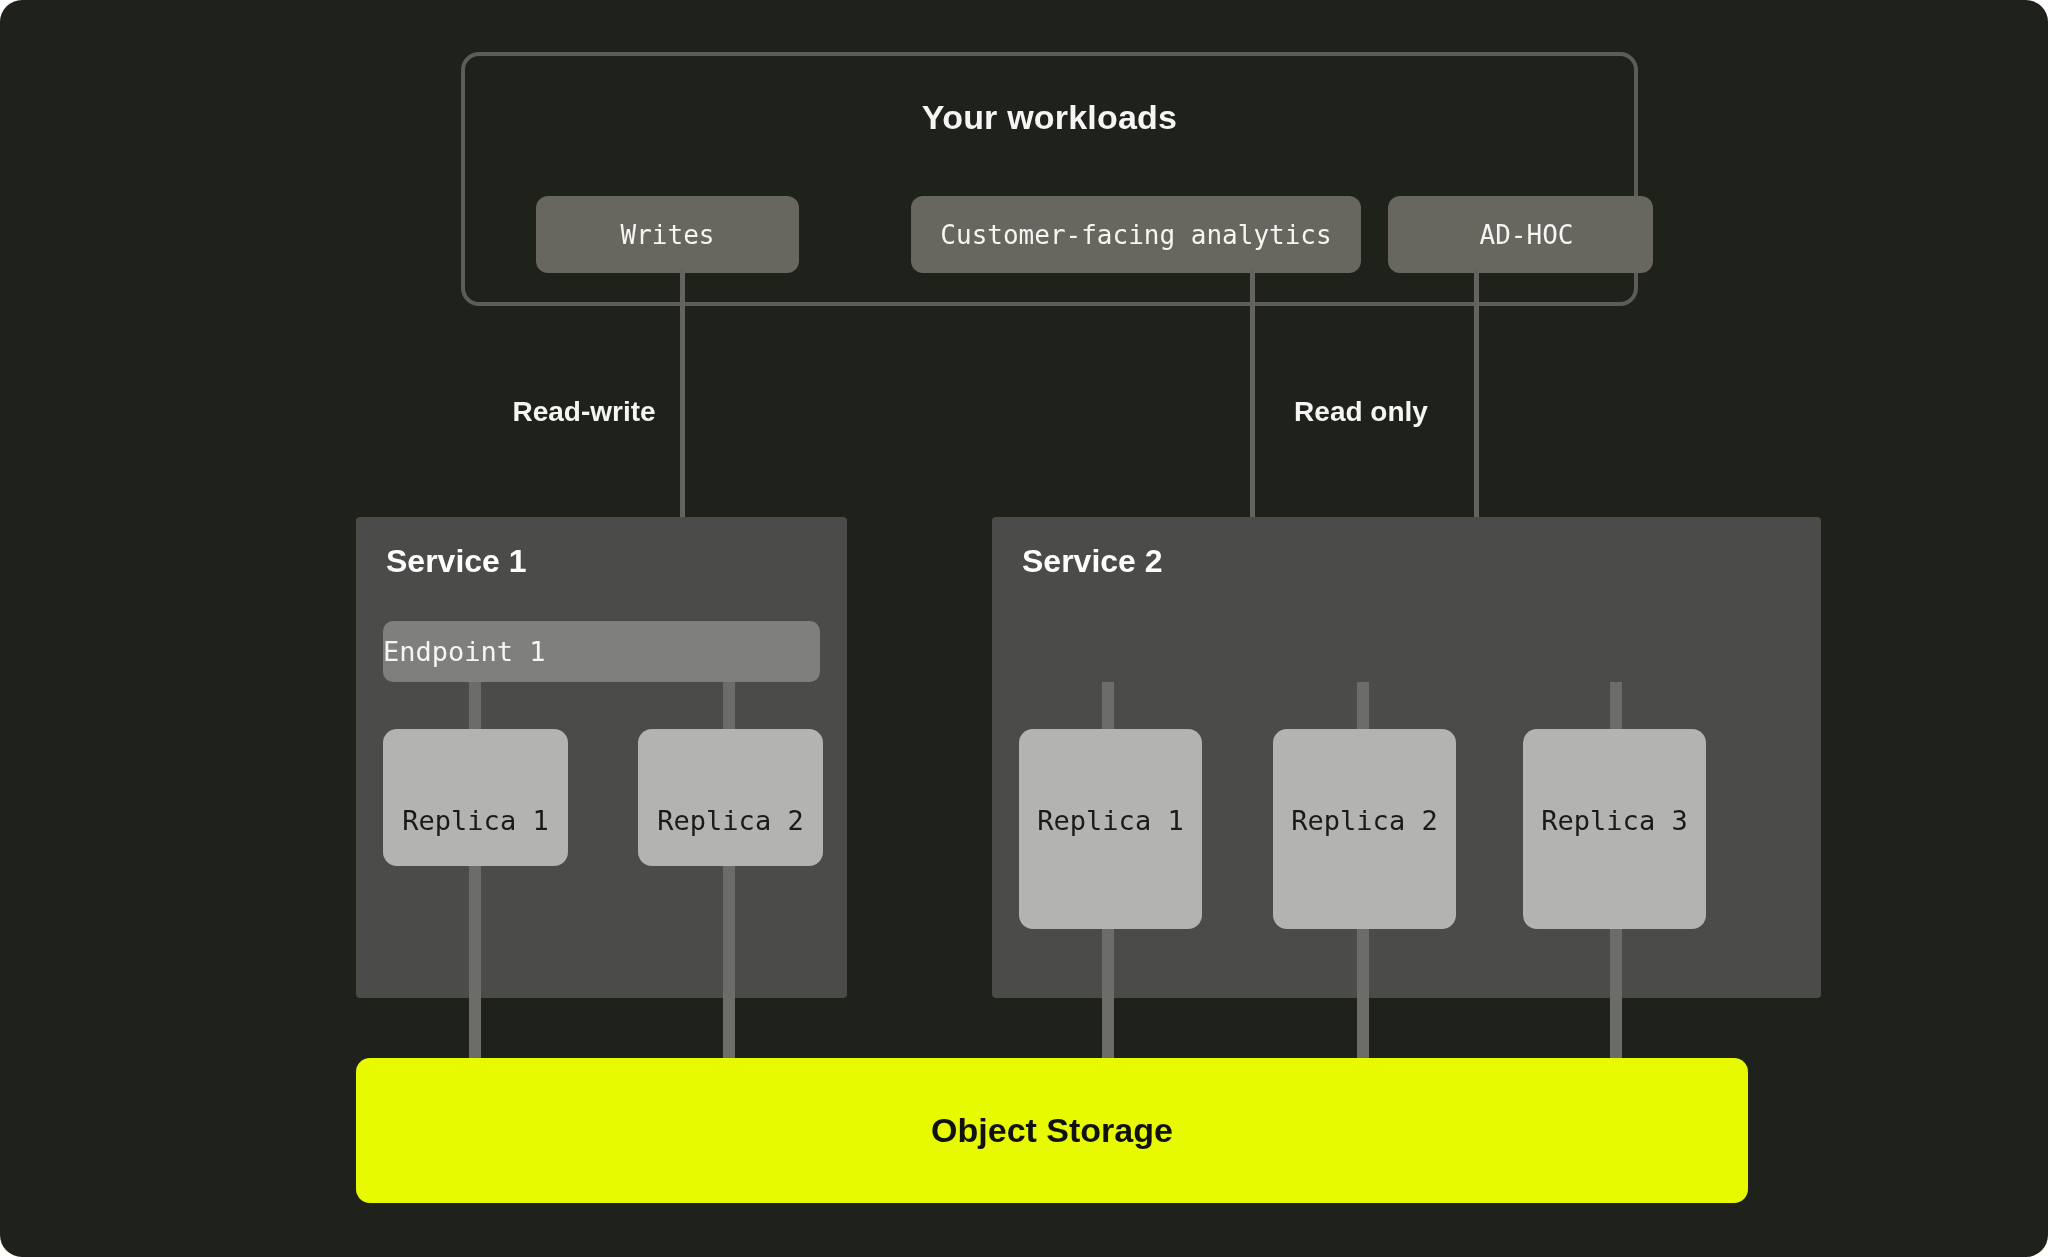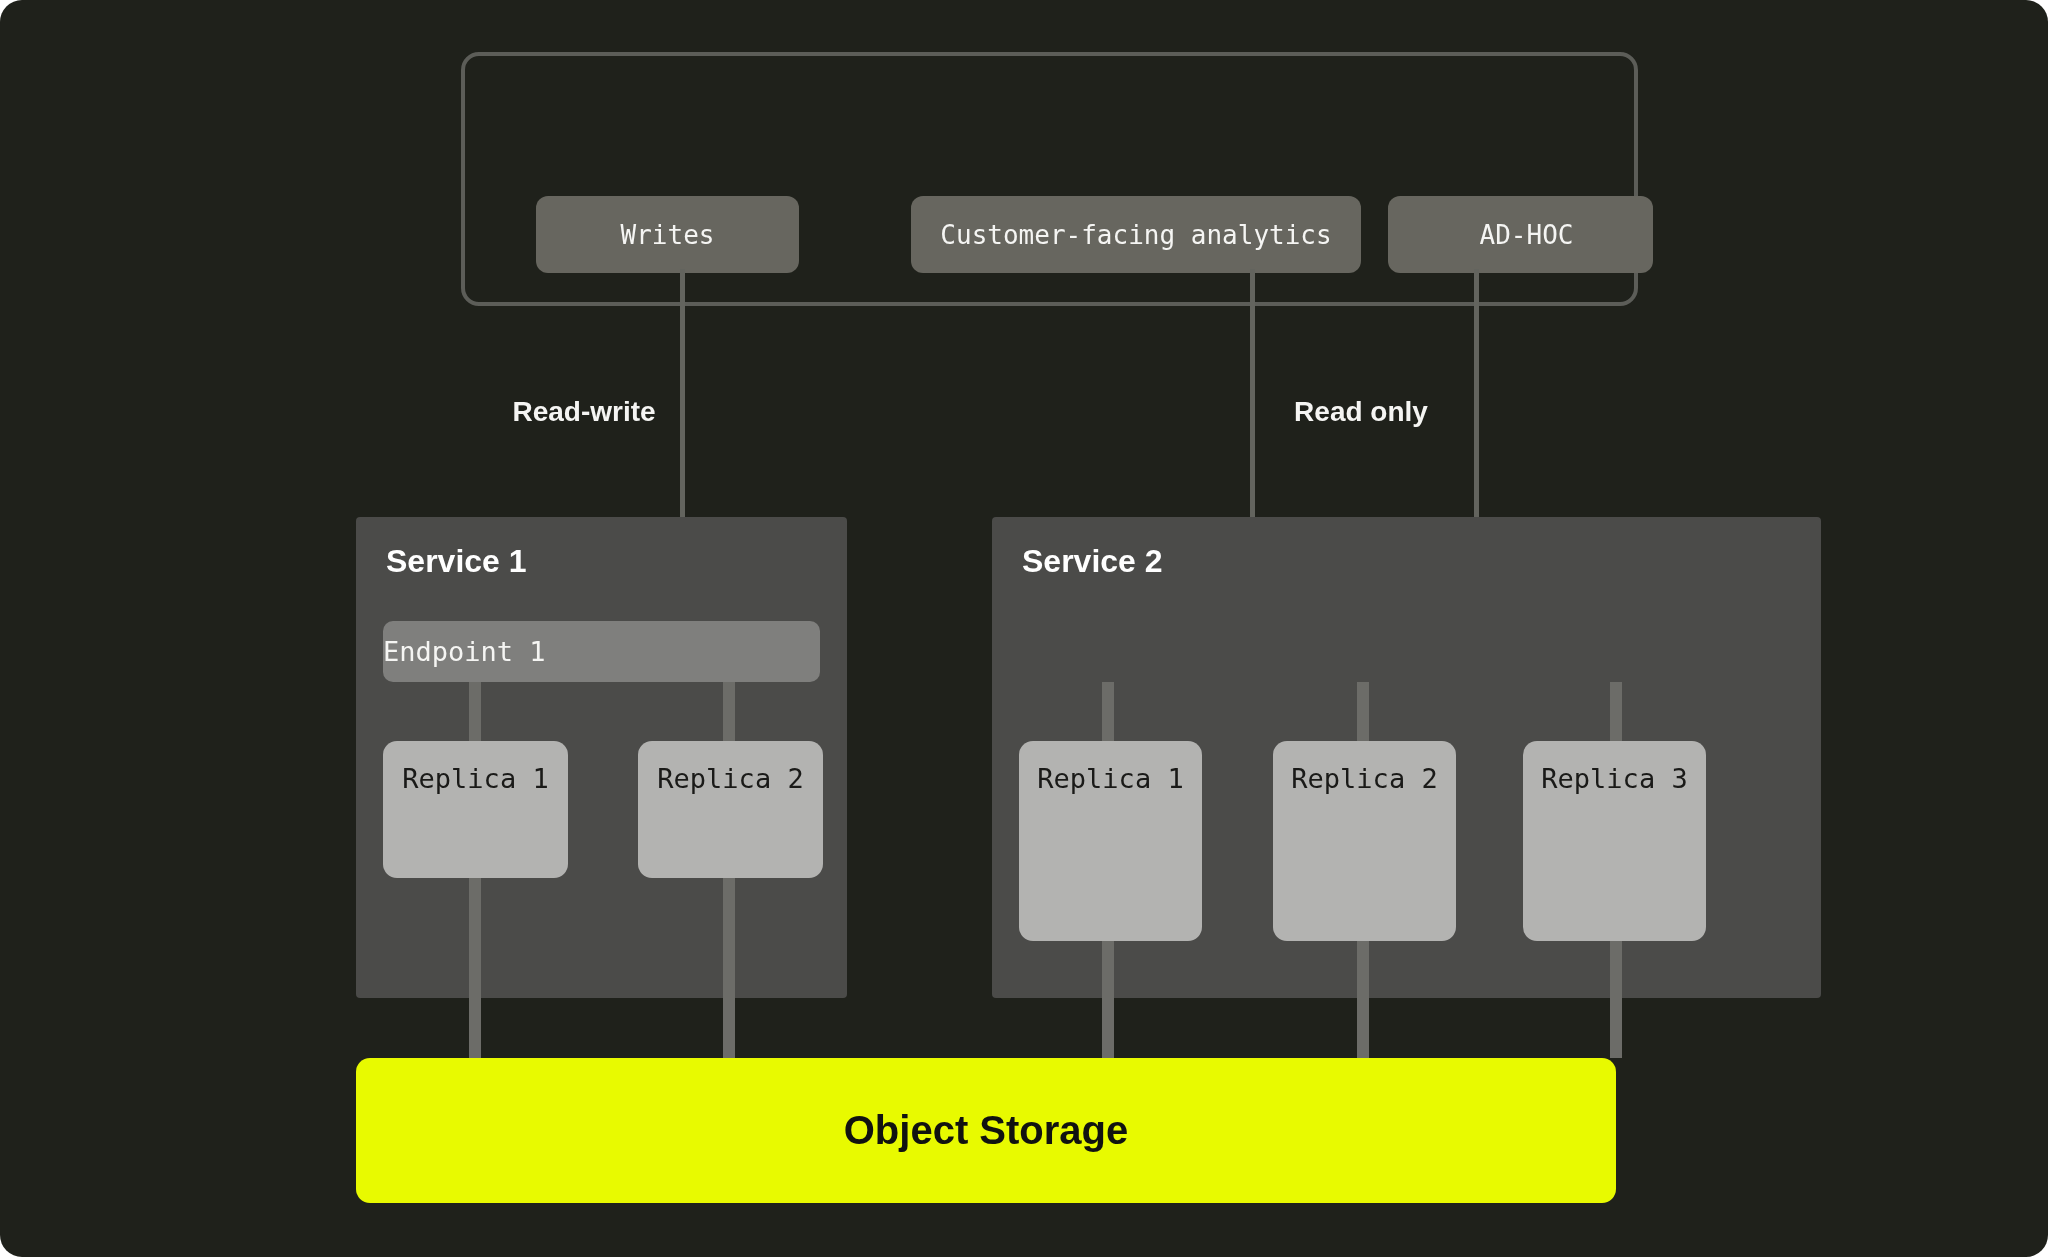--- a/index.html
+++ b/index.html
@@ -57,48 +57,49 @@
   }
   .endpoint{
     position:absolute; top:104px; height:61px; background:var(--endpoint-bg);
     border-radius:10px; display:flex; align-items:center; justify-content:flex-start;
     color:var(--text-light); font-family:"DejaVu Sans Mono","Liberation Mono",monospace;
     font-size:27px;
   }
   .service-1 .endpoint{left:27px; width:437px;}
   .service-2 .endpoint{left:25px; width:694px;}
   .replica{
-    position:absolute; top:224px; background:var(--replica-bg); border-radius:14px;
-    display:flex; justify-content:center; align-items:flex-start; padding-top:22px;
+    position:absolute; top:212px; background:var(--replica-bg); border-radius:14px;
+    display:flex; justify-content:center; align-items:flex-start; padding-top:76px;
     color:var(--replica-text); font-family:"DejaVu Sans Mono","Liberation Mono",monospace;
     font-size:27px;
   }
   .service-1 .replica{height:137px; width:185px;}
   .service-2 .replica{height:200px; width:183px;}
   .s1-r1{left:27px;} .s1-r2{left:282px;}
   .s2-r1{left:27px;} .s2-r2{left:281px;} .s2-r3{left:531px;}
   .connector{position:absolute; width:12px; background:var(--connector);}
   .service .connector{top:165px; height:316px;}
   .s1-c1{left:113px;} .s1-c2{left:367px;}
   .s2-c1{left:110px;} .s2-c2{left:365px;} .s2-c3{left:618px;}
   .stub{position:absolute; top:998px; height:60px; width:12px; background:var(--connector);}
   
   .storage{
-    position:absolute; left:356px; top:1058px; width:1260px; height:145px;
+    position:absolute; left:356px; top:1058px; width:1392px; height:145px;
     background:var(--storage-bg); border-radius:14px;
     display:flex; align-items:center; justify-content:center;
-    color:var(--storage-text); font-size:40px; font-weight:bold;
+    color:var(--storage-text); font-size:34px; font-weight:bold;
   }
 </style>
 </head>
 <body>
 
 <div class="canvas">
 
   <div class="workloads-frame">
+    <div class="workloads-title">Your workloads</div>
     <div class="chip chip-writes">
       <span>Writes</span>
     </div>
     <div class="chip chip-analytics">
       <span>Customer-facing analytics</span>
     </div>
     <div class="chip chip-adhoc">
       <span>AD-HOC</span>
     </div>
   </div>

